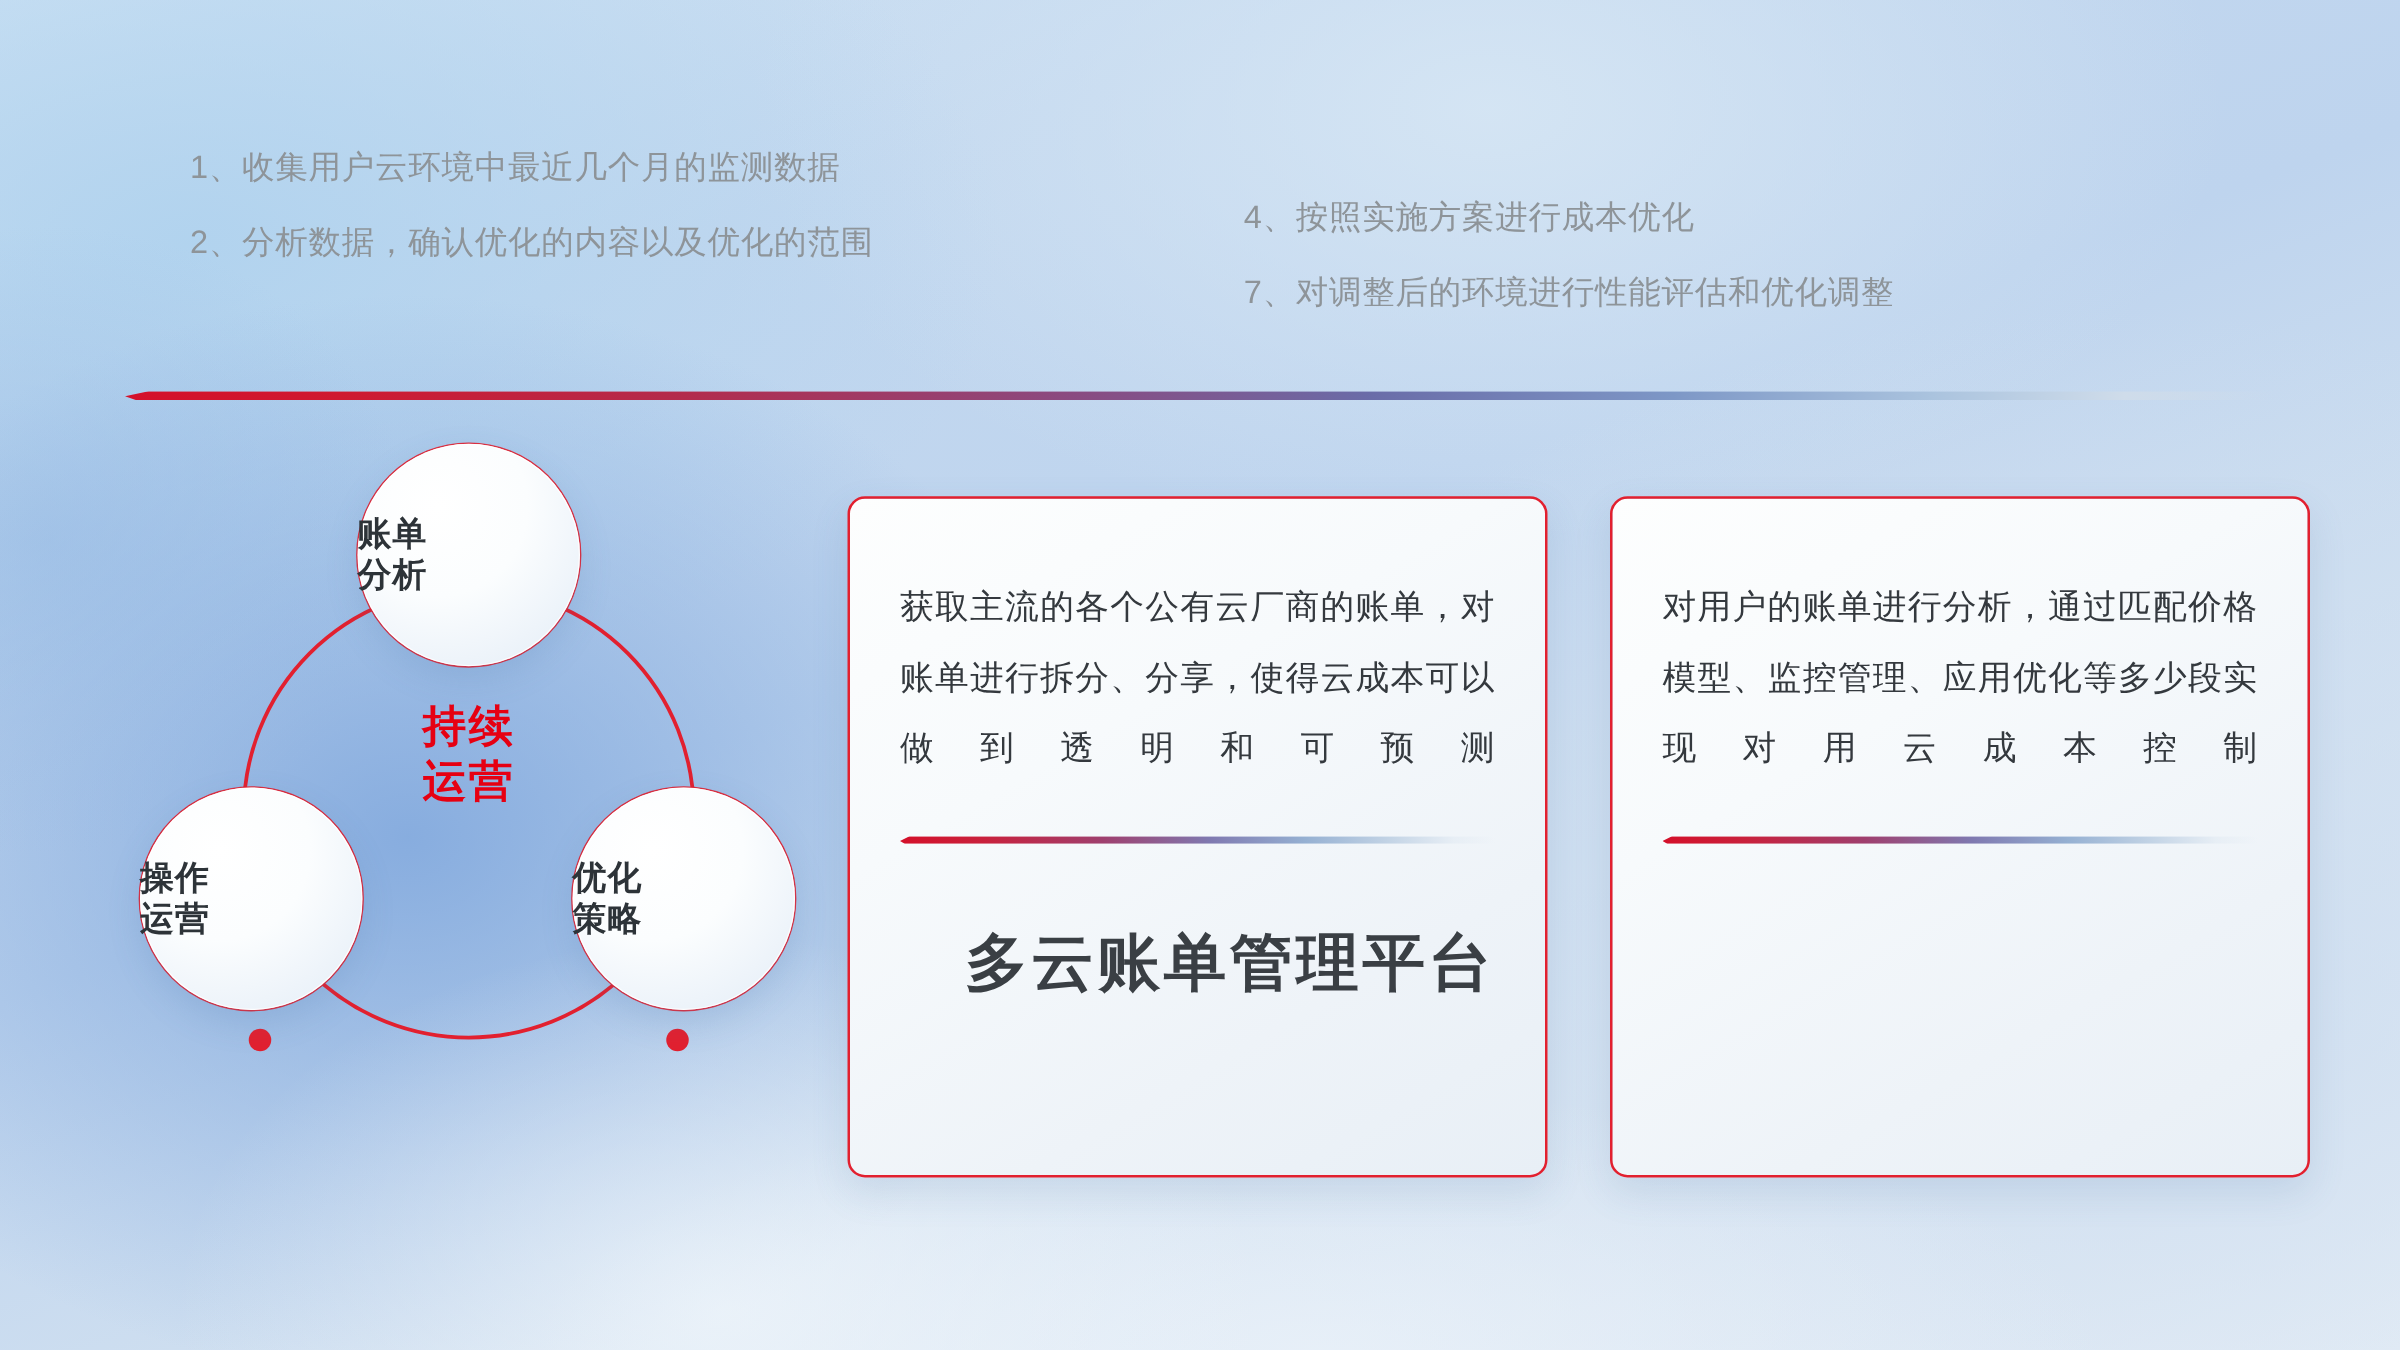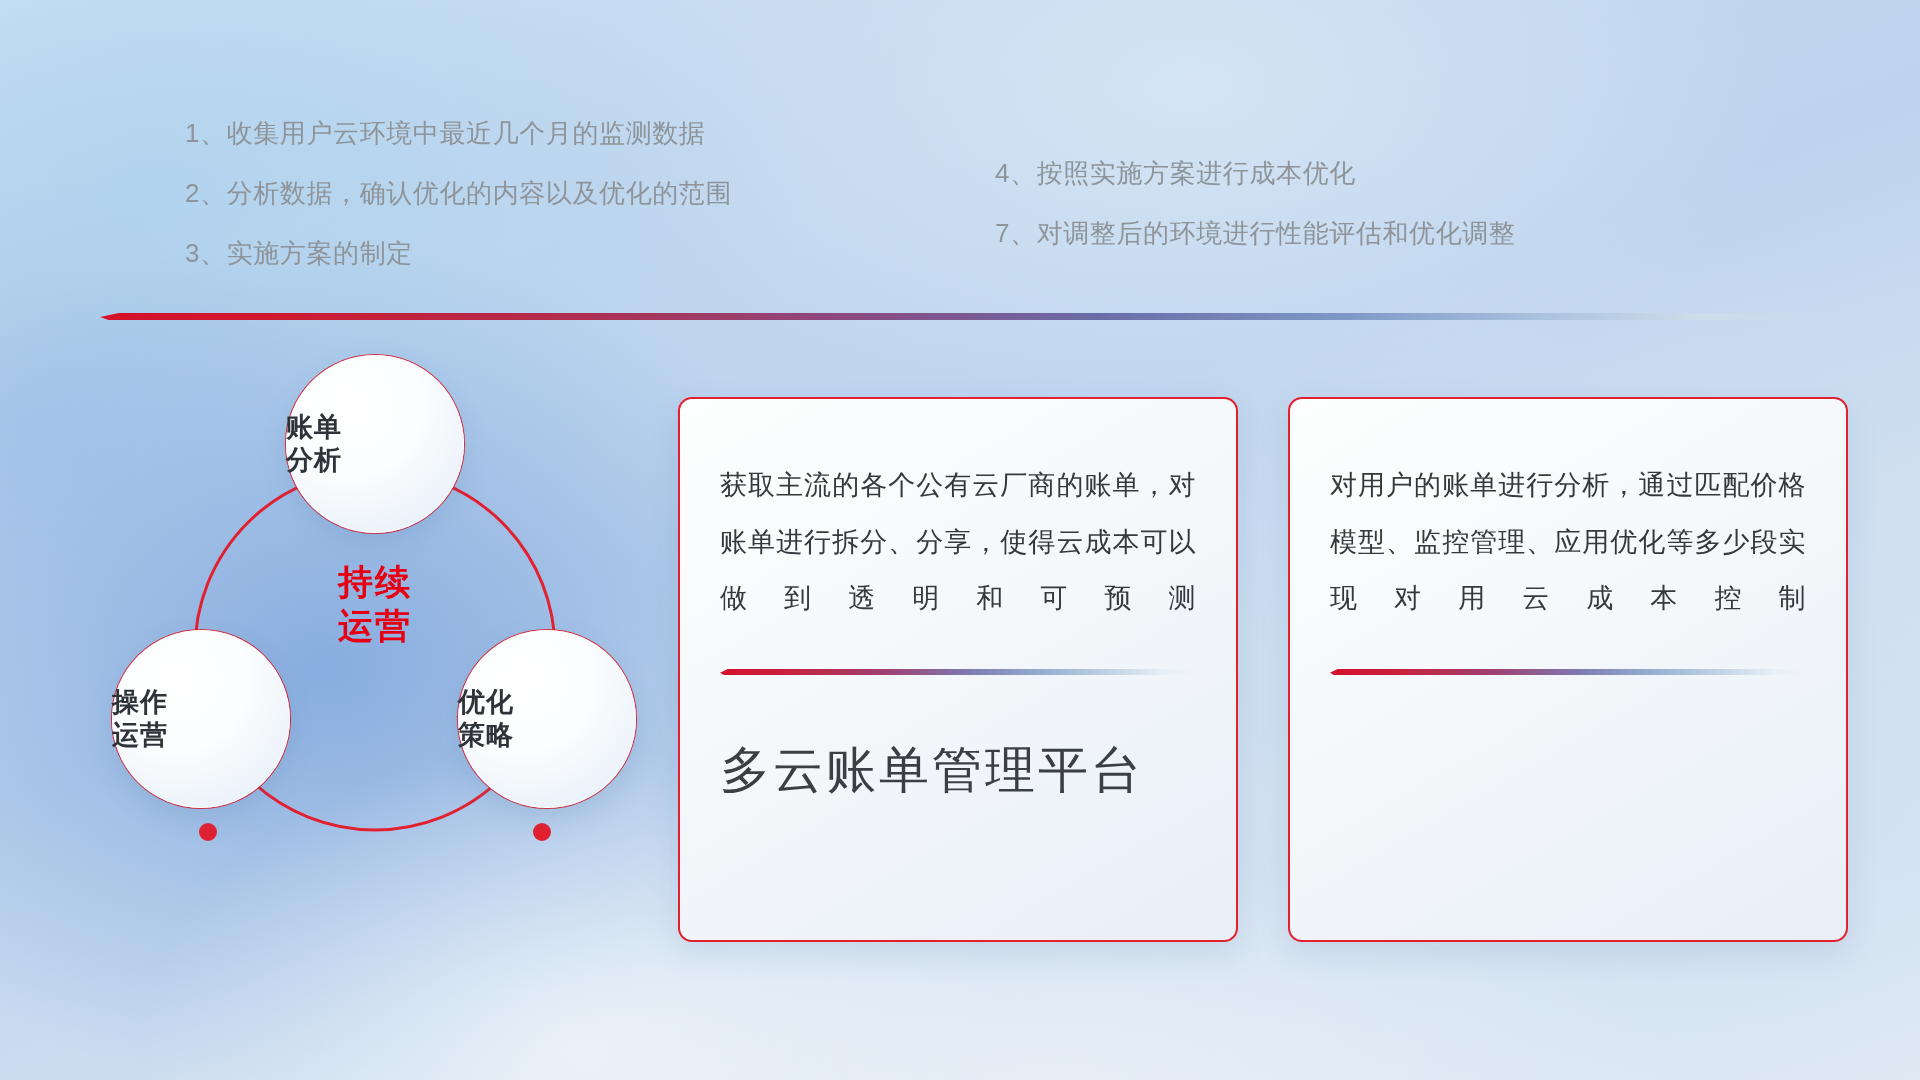--- a/index.html
+++ b/index.html
@@ -37,21 +37,21 @@
   }
 
   
   .list-col {
     position: absolute;
     color: #8e9499;
     font-size: 26px;
     letter-spacing: 0.6px;
     white-space: nowrap;
   }
-  .list-col.left  { left: 152px; top: 120px; margin-left: 33px; }
+  .list-col.left  { left: 152px; top: 120px; }
   .list-col.right { left: 995px; top: 160px; }
   .list-item { line-height: 1.0; margin-bottom: 34px; }
   .list-item:last-child { margin-bottom: 0; }
 
   
   #top-rule {
     position: absolute;
     left: 100px;
     top: 313px;
     width: 1720px;
@@ -145,36 +145,35 @@
         #d4102a 0%, #c9213c 14%, #9f3f6e 34%,
         #7f79b0 52%, #95b0d2 68%, #c2d3e5 82%,
         rgba(224,233,242,0.55) 93%, rgba(224,233,242,0) 100%);
     clip-path: polygon(0 62%, 1.6% 0, 100% 0, 100% 100%, 0.8% 100%);
     border-radius: 1px;
   }
 
   .card-title {
     margin-top: 62px;
     font-size: 50px;
-    font-weight: 400;
+    font-weight: 700;
     color: #3a3f44;
     letter-spacing: 3px;
-    text-align: left;
+    text-align: right;
   }
 </style>
 </head>
 <body>
 
 <div id="bg"></div>
 <div id="bg-soft"></div>
 
 <div class="list-col left">
   <div class="list-item">1、收集用户云环境中最近几个月的监测数据</div>
   <div class="list-item">2、分析数据，确认优化的内容以及优化的范围</div>
-  <div class="list-item">3、实施方案的制定</div>
 </div>
 
 <div class="list-col right">
   <div class="list-item">4、按照实施方案进行成本优化</div>
   <div class="list-item">7、对调整后的环境进行性能评估和优化调整</div>
 </div>
 
 <div id="top-rule"></div>
 
 <div id="diagram">

